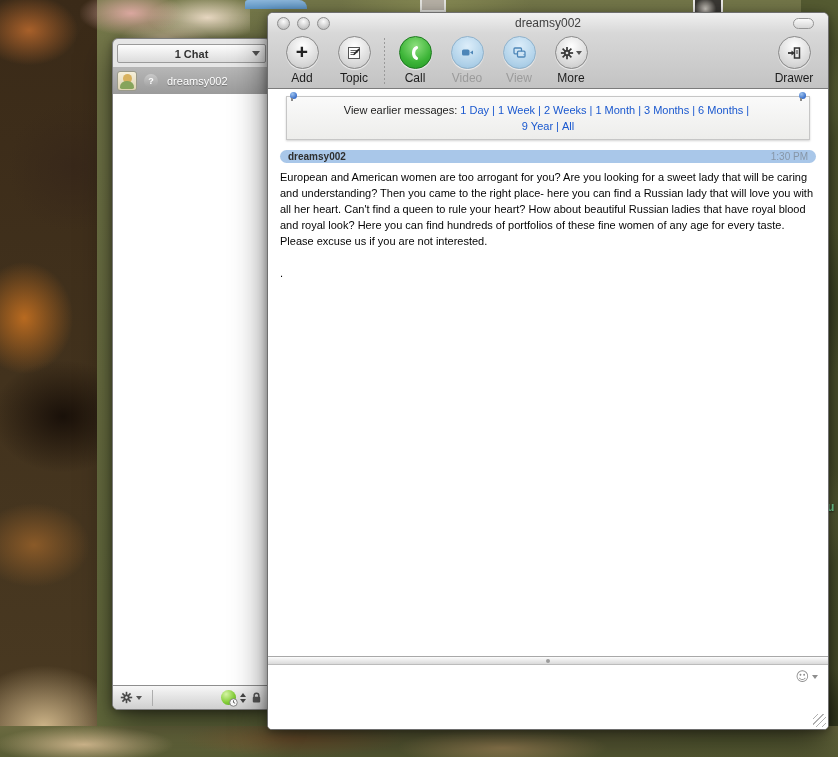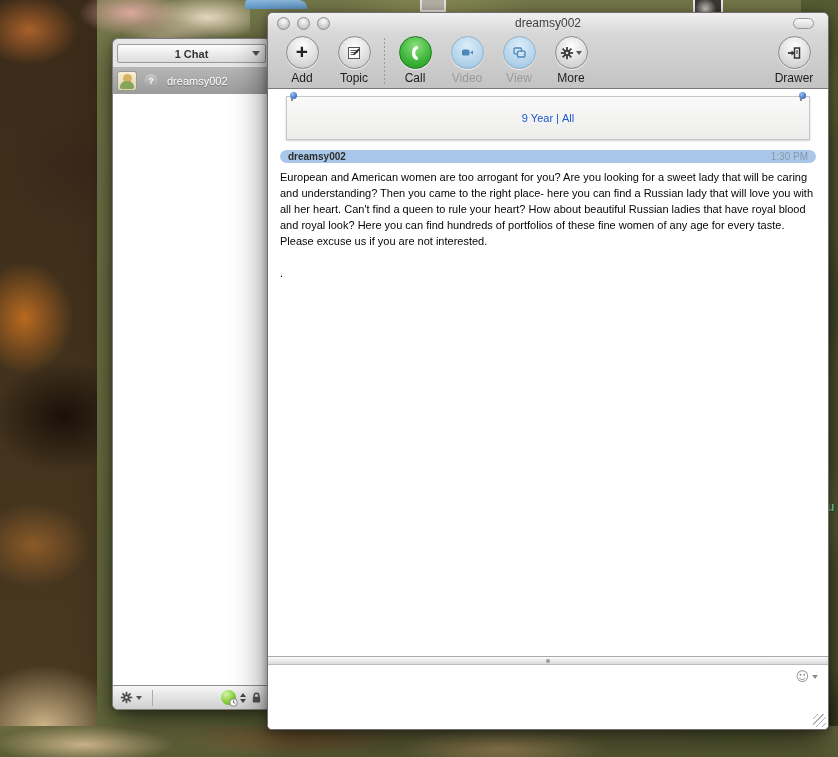--- a/index.html
+++ b/index.html
@@ -304,20 +304,24 @@
       </span>
       <span class="tlabel">Drawer</span>
     </div>
   </div>
 
   <div class="content">
     <div class="earlier">
       <span class="pin pl"></span>
       <span class="pin pr"></span>
       <div class="line">
+        <span>View earlier messages:</span>
+        <span class="tl">1 Day</span><span class="sep">|</span><span class="tl">1 Week</span><span class="sep">|</span><span class="tl">2 Weeks</span><span class="sep">|</span><span class="tl">1 Month</span><span class="sep">|</span><span class="tl">3 Months</span><span class="sep">|</span><span class="tl">6 Months</span><span class="sep">|</span>
+      </div>
+      <div class="line">
         <span class="tl">9 Year</span><span class="sep">|</span><span class="tl">All</span>
       </div>
     </div>
 
     <div class="messages">
       <div class="msg-pill">
         <span class="msg-sender">dreamsy002</span>
         <span class="msg-time">1:30 PM</span>
       </div>
       <div class="msg-body">

